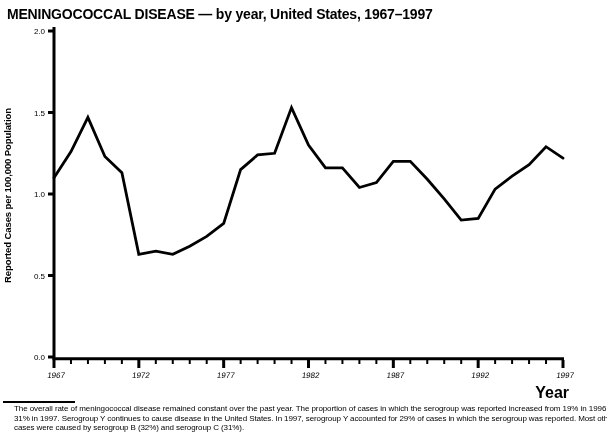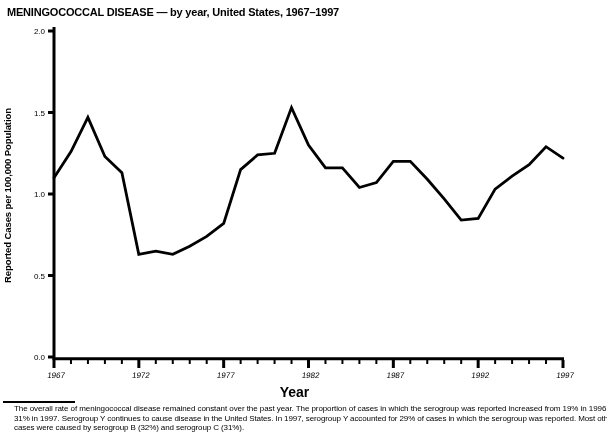--- a/index.html
+++ b/index.html
@@ -2,33 +2,33 @@
 <html><head>
 <meta charset="utf-8">
 <style>
   html, body { margin: 0; padding: 0; background: #ffffff; }
   body {
     width: 607px; height: 439px; position: relative; overflow: hidden;
     font-family: "Liberation Sans", sans-serif; color: #000;
   }
   .chart-title {
     position: absolute; left: 7px; top: 6px;
-    font-size: 11px; font-weight: 700; letter-spacing: -0.2px;
+    font-size: 14px; font-weight: 700; letter-spacing: -0.2px;
     white-space: nowrap;
   }
   #plot { position: absolute; left: 0; top: 0; }
   .y-axis-title {
     position: absolute; left: -118px; top: 190px; width: 250px;
     transform: rotate(-90deg); transform-origin: center;
     font-size: 9.5px; font-weight: 700; text-align: center;
     letter-spacing: -0.1px; white-space: nowrap;
   }
   .x-axis-title {
-    position: absolute; left: 40px; top: 384px; width: 509px;
-    text-align: center; font-size: 14px; font-weight: 700;
+    position: absolute; left: 60px; top: 384px; width: 509px;
+    text-align: right; font-size: 16px; font-weight: 700;
   }
   .footnote-rule {
     position: absolute; left: 3px; top: 401px; width: 72px; height: 2px;
     background: #000;
   }
   .footnote {
     position: absolute; left: 14px; top: 404px; width: 601px;
     font-size: 8px; line-height: 9.6px; text-align: justify;
     letter-spacing: -0.1px;
   }

